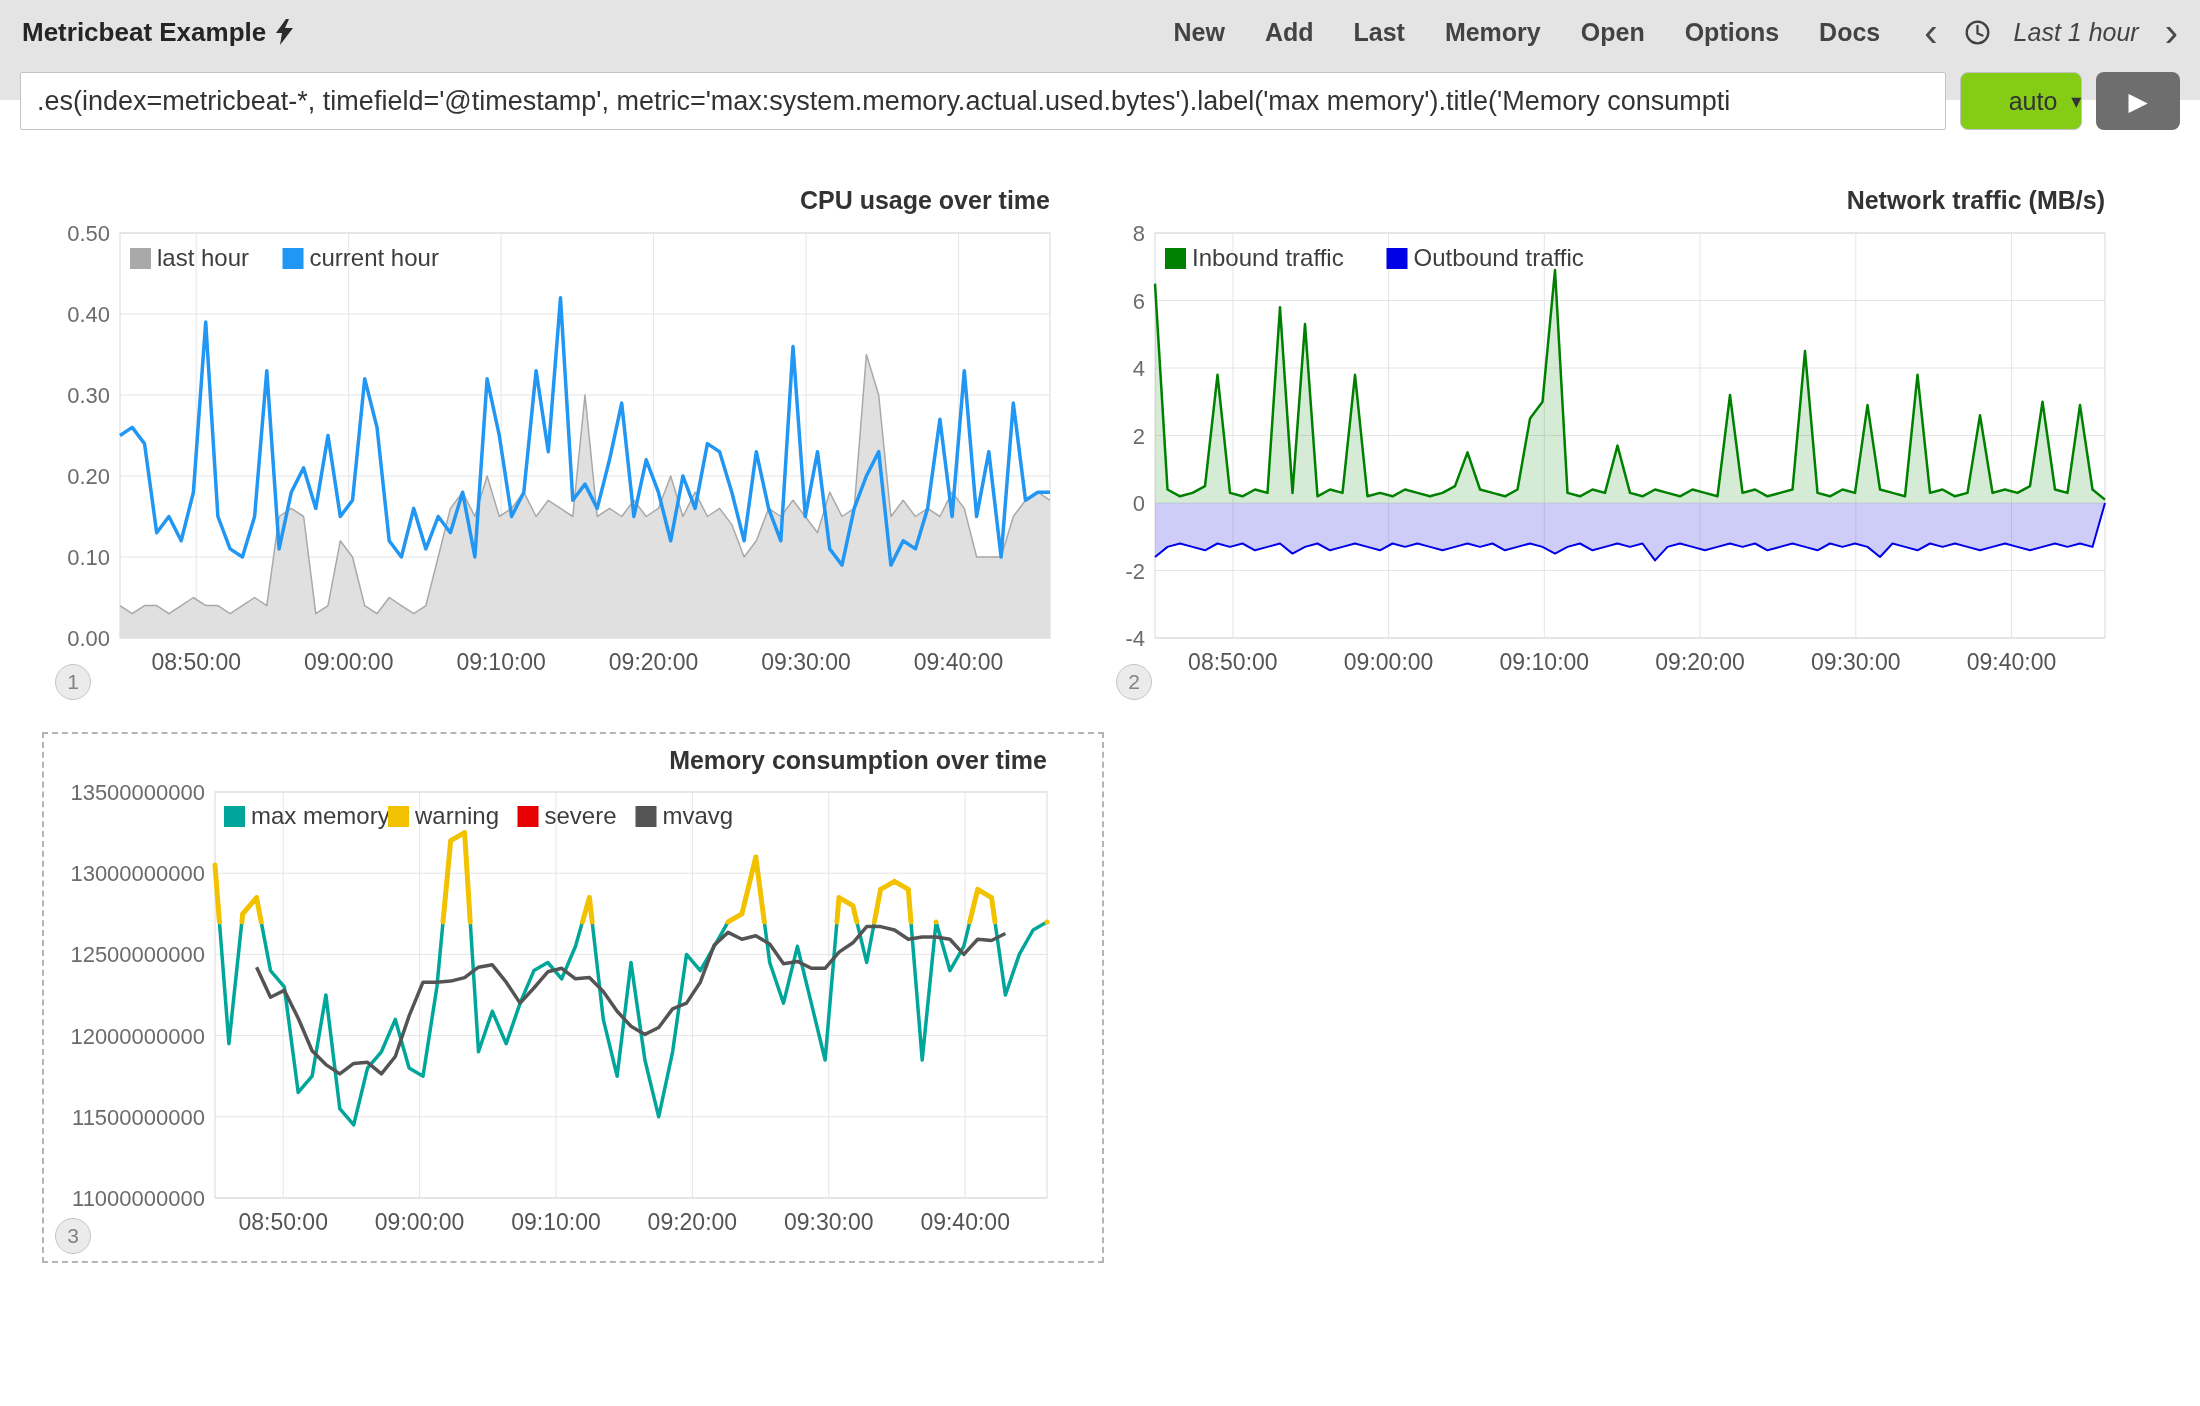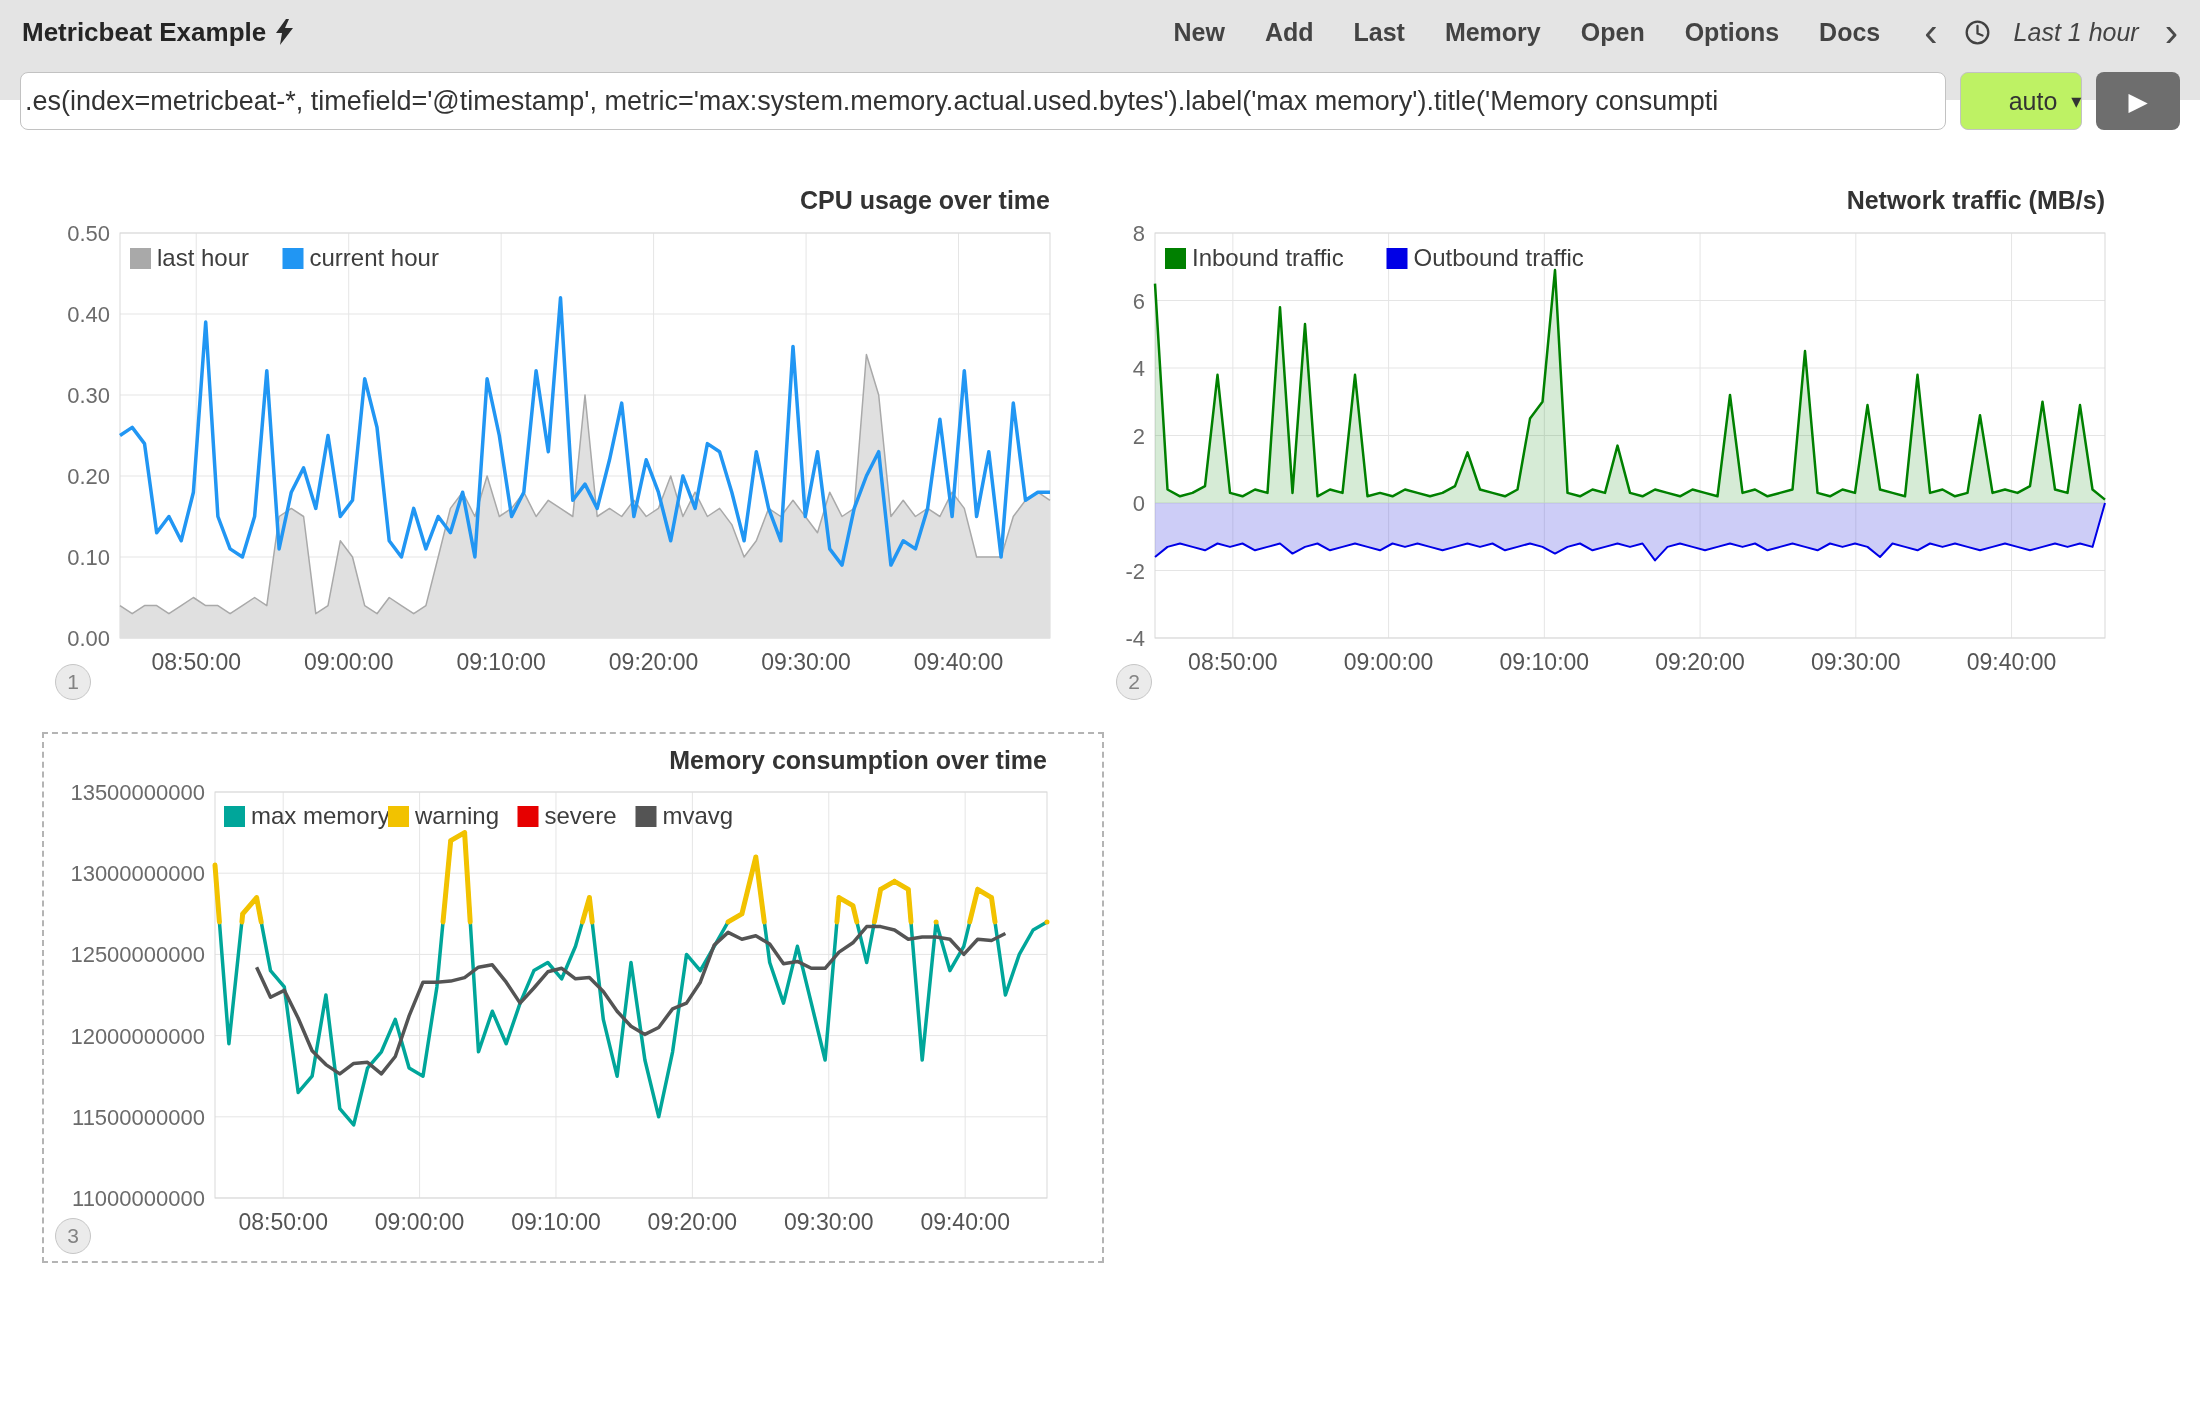--- a/index.html
+++ b/index.html
@@ -10,24 +10,24 @@
   .topbar { position:absolute; top:0; left:0; width:2200px; height:100px; background:#e4e4e4; }
   .navbar { display:flex; align-items:center; height:64px; padding:0 22px; }
   .app-title { display:flex; align-items:center; gap:10px; font-weight:bold; font-size:26px; color:#252525; }
   .nav-menu { margin-left:auto; display:flex; gap:40px; font-size:25px; color:#434343; }
   .nav-item { cursor:pointer;font-weight:bold; }
   .time-controls { display:flex; align-items:center; gap:26px; margin-left:44px; font-size:25px; color:#434343; }
   .chev { font-size:40px; line-height:28px; color:#4a4a4a; cursor:pointer; user-select:none; }
   .time-range { display:flex; align-items:center; gap:23px; cursor:pointer;font-style:italic; }
 
   .expr-row { display:flex; gap:14px; padding:8px 20px 0 20px; align-items:center; }
-  .expr-input { flex:1; height:58px; border:1px solid #c2c2c2; border-radius:8px; font-size:27px;
-                padding:0 4px; color:#333; background:#fff; font-family:"Liberation Sans", sans-serif;
+  .expr-input { flex:1; height:58px; border:1px solid #c2c2c2; border-radius:2px; font-size:27px;
+                padding:0 16px; color:#333; background:#fff; font-family:"Liberation Sans", sans-serif;
                 white-space:nowrap; overflow:hidden; }
-  .interval-select { width:122px; height:58px; background:#bef264; border:1px solid #c2c2c2; border-radius:8px;
+  .interval-select { width:122px; height:58px; background:#84cc16; border:1px solid #c2c2c2; border-radius:8px;
                      display:flex; align-items:center; justify-content:center; gap:14px; font-size:25px; color:#333; cursor:pointer;padding-left:48px; }
   .caret { font-size:20px; color:#333; }
   .play-button { width:84px; height:58px; background:#6e6e6e; border:none; border-radius:8px;
                  display:flex; align-items:center; justify-content:center; cursor:pointer; }
   .play-icon { color:#fff; font-size:25px; line-height:1; }
 
   
   .chart { position:absolute; }
   .chart.selected { border:2px dashed #b4b4b4; }
   .chart-title { position:absolute; text-align:right; font-weight:bold; font-size:25px; color:#333; }

